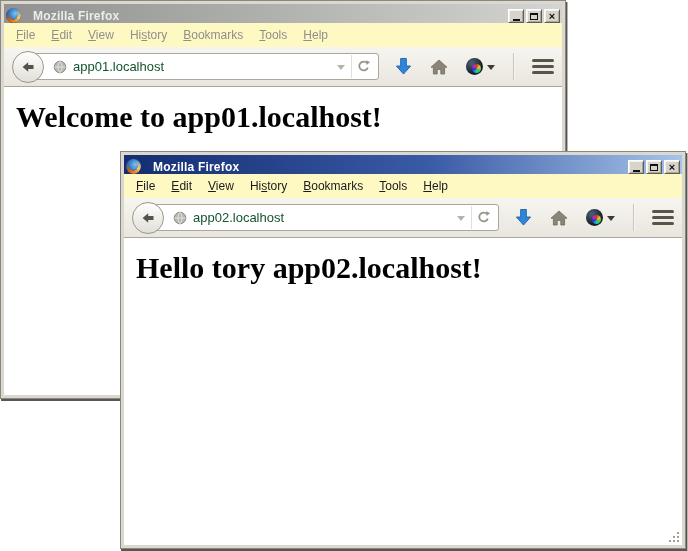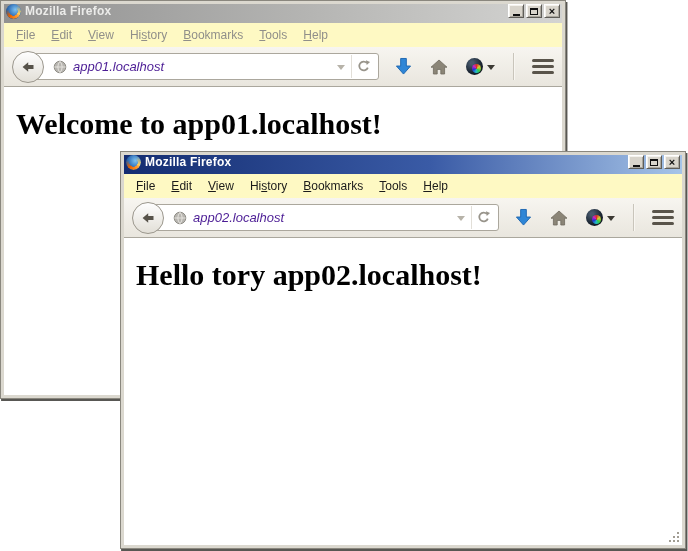--- a/index.html
+++ b/index.html
@@ -4,21 +4,21 @@
 <style>
   html,body{margin:0;padding:0;width:688px;height:551px;background:#ffffff;overflow:hidden;
     font-family:"Liberation Sans",sans-serif;}
   .window{position:absolute;box-sizing:border-box;background:#dbd8cf;border:1px solid #8a877e;
     padding:3px;display:flex;flex-direction:column;
     box-shadow:1px 2px 0 rgba(72,70,66,.85),2px 2px 0 rgba(110,108,102,.5);}
   .win-back{left:0;top:0;width:566px;height:399px;z-index:1;}
   .win-front{left:120px;top:151px;width:566px;height:398px;z-index:2;}
 
   
-  .titlebar{height:19px;flex:0 0 19px;display:flex;align-items:flex-start;padding:0 2px;gap:4px;}
+  .titlebar{height:19px;flex:0 0 19px;display:flex;align-items:flex-end;padding:0 2px;gap:12px;}
   .win-front .titlebar{background:linear-gradient(90deg,#142d71 0%,#3a5ba6 55%,#a6c4e8 100%);}
   .win-back  .titlebar{background:linear-gradient(90deg,#919191 0%,#b5b5b3 55%,#d4d4d2 100%);}
   .title-text{font-size:12px;font-weight:bold;letter-spacing:.2px;white-space:nowrap;}
   .win-front .title-text{color:#ffffff;}
   .win-back  .title-text{color:#ececea;}
   .ff-icon{width:15px;height:15px;border-radius:50%;position:relative;flex:0 0 15px;
     background:radial-gradient(circle at 62% 38%,#7ec2f0 0%,#3a7bc0 45%,#1b4f8e 75%,#123a6b 100%);overflow:hidden;}
   .ff-icon::after{content:"";position:absolute;inset:0;border-radius:50%;
     background:conic-gradient(from 140deg,#ff9a2e 0deg,#e66000 80deg,rgba(230,96,0,0) 150deg,rgba(230,96,0,0) 250deg,#ffcf5e 330deg,#ff9a2e 360deg);
     -webkit-mask:radial-gradient(circle at 50% 50%,transparent 38%,#000 42%);
@@ -41,41 +41,41 @@
 
   
   .navbar{height:39px;flex:0 0 39px;background:linear-gradient(#f7f5f0,#e9e6de);
     border-bottom:1px solid #aaa79d;display:flex;align-items:center;padding:0 8px;}
   .back-btn{width:32px;height:32px;border-radius:50%;flex:0 0 32px;
     background:linear-gradient(#fefefe,#e2dfd7);border:1px solid #9b978d;box-sizing:border-box;
     display:flex;align-items:center;justify-content:center;position:relative;z-index:2;margin-right:-16px;}
   .urlbar{flex:1 1 auto;height:27px;box-sizing:border-box;background:#ffffff;
     border:1px solid #aba79d;border-radius:3px;display:flex;align-items:center;
     padding:0 4px 0 24px;min-width:0;}
-  .url-text{font-size:13px;color:#4c1d95;margin-left:6px;flex:1 1 auto;white-space:nowrap;
-    overflow:hidden;font-style:italic;}
+  .url-text{font-size:13px;color:#14532d;margin-left:6px;flex:1 1 auto;white-space:nowrap;
+    overflow:hidden;}
   .caret{width:0;height:0;border:4px solid transparent;border-top:5px solid #b7b3a9;
     margin:5px 6px 0 4px;flex:0 0 auto;}
   .reload-box{display:flex;align-items:center;justify-content:center;width:22px;height:23px;
     border-left:1px solid #e2dfd8;flex:0 0 auto;}
   .tool-icons{display:flex;align-items:center;gap:18px;margin-left:16px;flex:0 0 auto;}
   .ext-group{display:flex;align-items:center;gap:4px;}
   .ext-caret{width:0;height:0;border:4px solid transparent;border-top:5px solid #3c3a34;margin-top:5px;}
   .wheel{width:17px;height:17px;border-radius:50%;position:relative;flex:0 0 17px;
     background:radial-gradient(circle at 35% 30%,#46586c 10%,#18222e 60%,#04080c 100%);}
   .wheel-core{position:absolute;right:2px;bottom:2px;width:9px;height:9px;border-radius:50%;
     background:conic-gradient(#d23327,#ddc племя 0,#d23327 0deg,#ddcc33 60deg,#33cc44 130deg,#22bbcc 190deg,#2233cc 250deg,#cc22cc 310deg,#d23327 360deg);}
   .separator{width:1px;height:27px;background:#c9c5bb;box-shadow:1px 0 0 #f8f6f1;}
   .hamburger{display:flex;flex-direction:column;gap:3px;width:22px;}
   .hamburger span{height:3px;background:#59544a;border-radius:1.5px;}
 
   
   .content{flex:1 1 auto;background:#ffffff;position:relative;overflow:hidden;}
   .content h1{font-family:"Liberation Serif",serif;font-weight:bold;font-size:30px;
-    color:#000000;margin:20px 0 0 0;padding-left:12px;white-space:nowrap;}
+    color:#000000;margin:13px 0 0 0;padding-left:12px;white-space:nowrap;}
   .grip{position:absolute;right:1px;bottom:1px;width:13px;height:13px;}
   .grip i{position:absolute;width:2px;height:2px;background:#a19d93;box-shadow:1px 1px 0 #ffffff;}
   .grip i:nth-child(1){right:2px;bottom:2px;}
   .grip i:nth-child(2){right:6px;bottom:2px;}
   .grip i:nth-child(3){right:10px;bottom:2px;}
   .grip i:nth-child(4){right:2px;bottom:6px;}
   .grip i:nth-child(5){right:6px;bottom:6px;}
   .grip i:nth-child(6){right:2px;bottom:10px;}
   svg{display:block;}
 </style>

